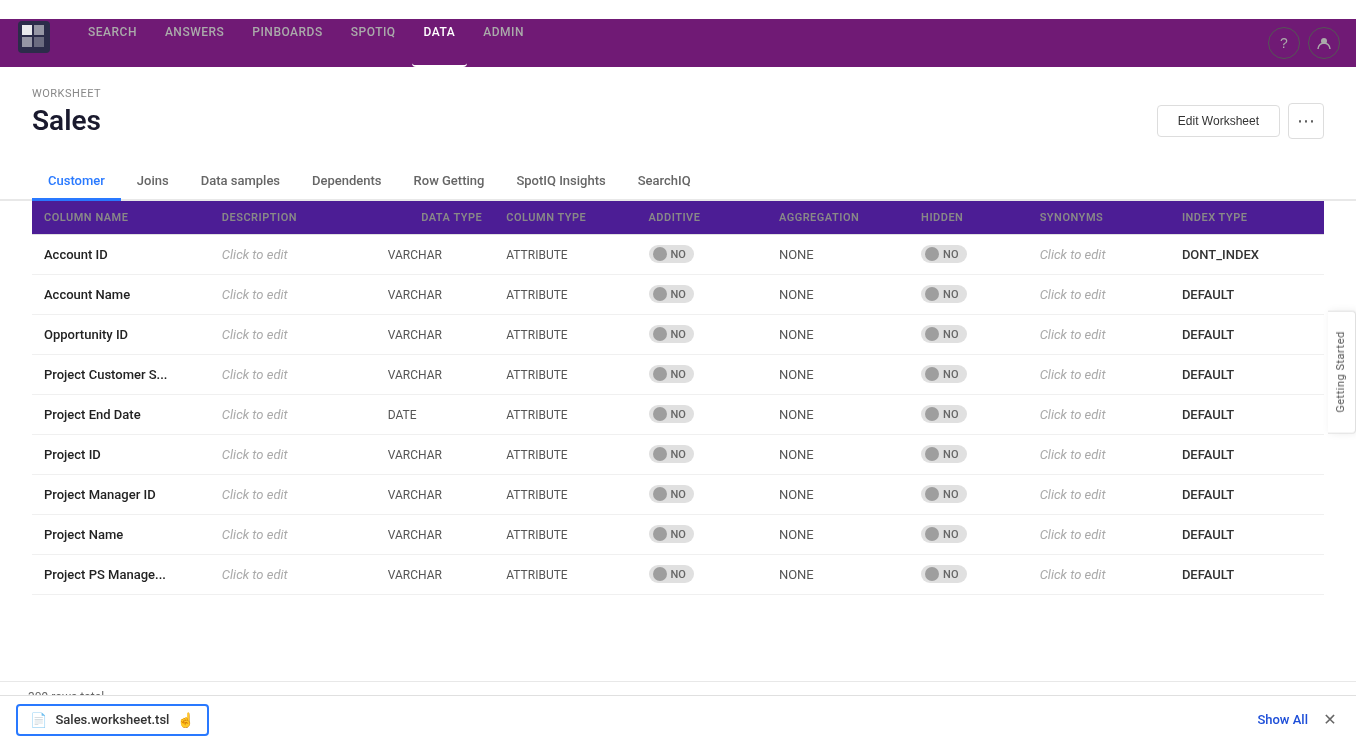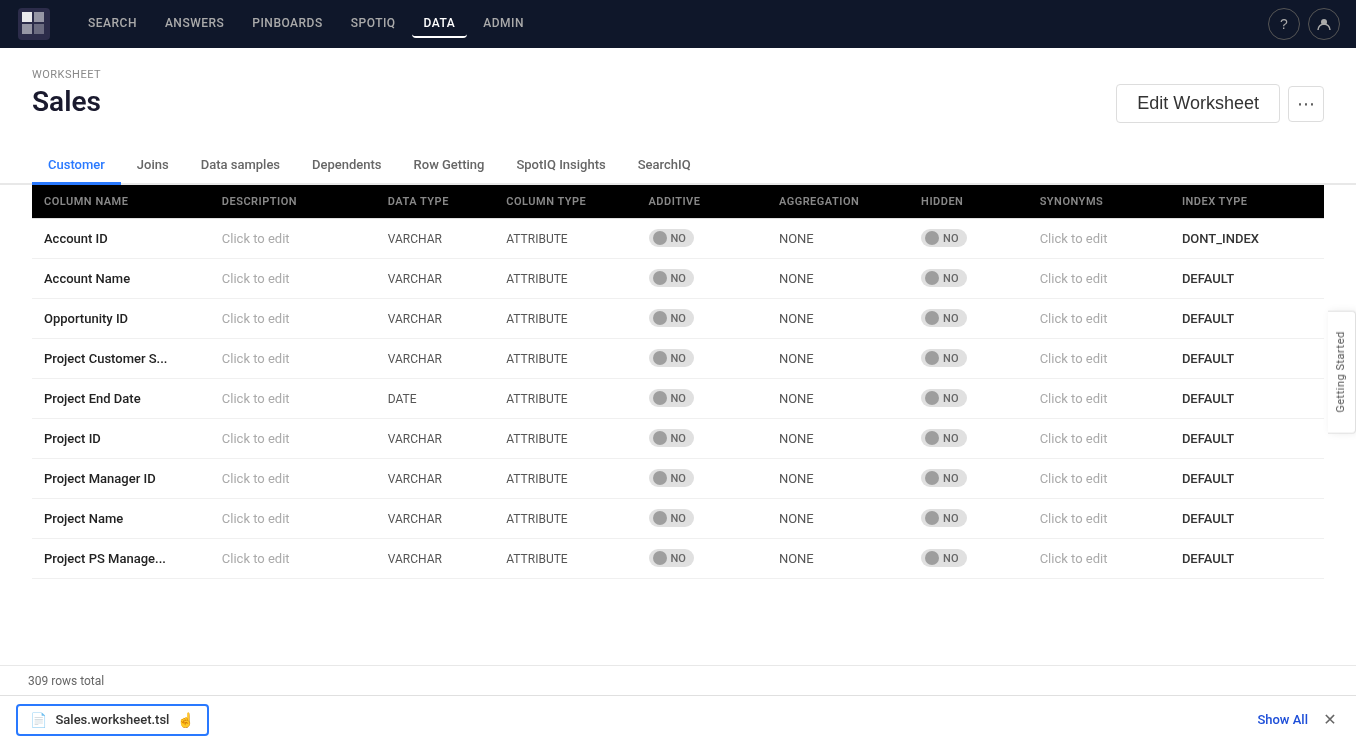--- a/index.html
+++ b/index.html
@@ -1,25 +1,25 @@
 <!DOCTYPE html>
 <html><head>
   <meta charset="utf-8">
   <style>
     * { box-sizing: border-box; margin: 0; padding: 0; }
     body { font-family: -apple-system, BlinkMacSystemFont, 'Segoe UI', Roboto, sans-serif; background: #fff; color: #333; font-size: 13px; overflow: hidden; height: 743px; width: 1356px; }
 
     
     .top-nav {
-      background: #0f172a;
+      background: #701a75;
       height: 48px;
       display: flex;
-      align-items: center;
       padding: 0 16px;
       gap: 24px;
+      margin-top: 19px;
     }
     .logo {
       width: 36px;
       height: 36px;
       display: flex;
       align-items: center;
       justify-content: center;
     }
     .logo svg { width: 32px; height: 32px; }
     .nav-items {
@@ -84,21 +84,21 @@
       display: flex;
       align-items: center;
       gap: 8px;
       margin-top: 16px;
     }
     .edit-worksheet-btn {
       background: #fff;
       border: 1px solid #ddd;
       border-radius: 4px;
       padding: 8px 20px;
-      font-size: 18px;
+      font-size: 12px;
       font-weight: 500;
       color: #333;
       cursor: pointer;
     }
     .more-btn {
       background: #fff;
       border: 1px solid #ddd;
       border-radius: 4px;
       width: 36px;
       height: 36px;
@@ -131,21 +131,21 @@
       color: #2979ff;
       border-bottom: 3px solid #2979ff;
     }
 
     table {
       width: 100%;
       border-collapse: collapse;
       table-layout: fixed;
     }
     thead tr {
-      background: #000000;
+      background: #4c1d95;
       border-bottom: 1px solid #e0e0e0;
     }
     th {
       padding: 10px 12px;
       text-align: left;
       font-size: 11px;
       font-weight: 600;
       color: #888;
       letter-spacing: 0.5px;
       text-transform: uppercase;
@@ -156,20 +156,21 @@
       border-bottom: 1px solid #f0f0f0;
       font-size: 13px;
       vertical-align: middle;
     }
     td.column-name {
       font-weight: 500;
       color: #222;
     }
     td.clickable-text {
       color: #aaa;
+      font-style: italic;
       cursor: pointer;
     }
     td.data-type {
       color: #555;
       font-size: 12px;
     }
     td.col-type {
       color: #555;
       font-size: 12px;
     }
@@ -196,21 +197,21 @@
     .toggle-dot {
       width: 14px;
       height: 14px;
       border-radius: 50%;
       background: #9e9e9e;
     }
 
     
     .col-name { width: 150px; }
     .col-desc { width: 140px; }
-    .col-dtype { width: 100px; }
+    .col-dtype { width: 100px; text-align: right; }
     .col-ctype { width: 120px; }
     .col-additive { width: 110px; }
     .col-aggregation { width: 120px; }
     .col-hidden { width: 100px; }
     .col-synonyms { width: 120px; }
     .col-index { width: 130px; }
 
     
     .page-footer {
       padding: 8px 28px;

